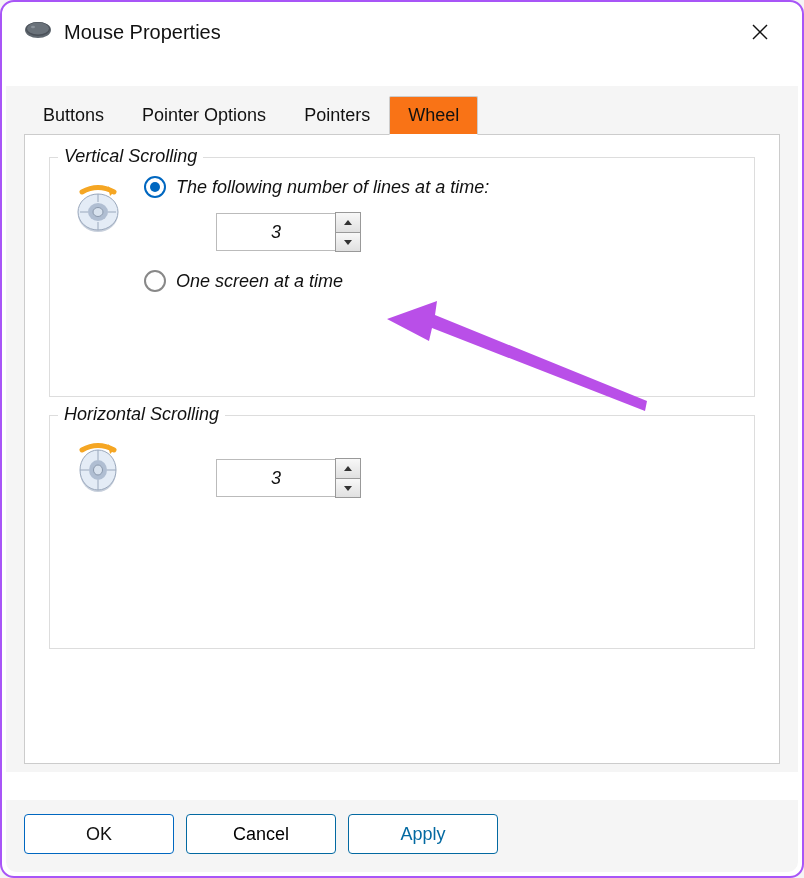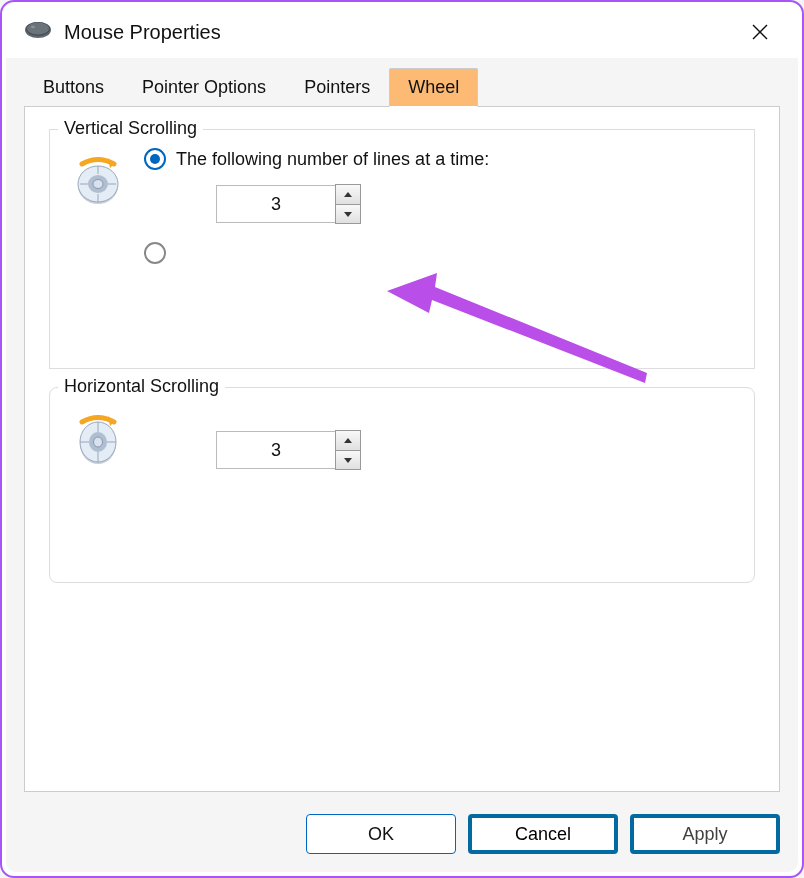--- a/index.html
+++ b/index.html
@@ -23,20 +23,21 @@
       padding: 4px;
     }
     .window {
       width: 100%;
       height: 100%;
       background: #fff;
       border-radius: 10px;
       overflow: hidden;
       display: flex;
       flex-direction: column;
+      gap: 28px;
     }
     .titlebar {
       display: flex;
       align-items: center;
       padding: 8px 16px 8px 18px;
       height: 52px;
       background: #fff;
     }
     .titlebar .mouse-icon {
       margin-right: 12px;
@@ -72,39 +73,40 @@
     .tab {
       padding: 8px 18px 8px 18px;
       font-size: 18px;
       color: #111;
       background: transparent;
       cursor: default;
       border: 1px solid transparent;
       margin-bottom: -1px;
     }
     .tab.active {
-      background: #fdba74;
+      background: #f97316;
       border: 1px solid #ccc;
       border-bottom: 1px solid #fff;
       border-radius: 2px 2px 0 0;
     }
     .tab-panel {
       background: #fff;
       border: 1px solid #ccc;
       flex: 1;
       padding: 22px 24px 24px 24px;
       position: relative;
       z-index: 1;
       margin-bottom: 8px;
     }
     .group {
       border: 1px solid #ddd;
       position: relative;
       padding: 18px 22px 22px 22px;
       margin-bottom: 18px;
+      font-style: italic;
     }
     .group-label {
       position: absolute;
       top: -12px;
       left: 8px;
       background: #fff;
       padding: 0 6px;
       font-size: 18px;
       color: #111;
     }
@@ -196,48 +198,47 @@
     .arrow-down {
       width: 0; height: 0;
       border-left: 4px solid transparent;
       border-right: 4px solid transparent;
       border-top: 5px solid #333;
     }
     .group-vertical {
       height: 240px;
     }
     .group-horizontal {
-      height: 196px;
-      border-radius: 8px;
+      height: 234px;
     }
     .footer {
       display: flex;
-      justify-content: flex-end;
+      justify-content: flex-start;
       gap: 12px;
       padding: 14px 18px 18px 18px;
       background: #f5f5f5;
     }
     .btn {
       width: 150px;
       height: 40px;
       font-size: 18px;
       background: #fff;
-      border: 4px solid #0369a1;
+      border: 1px solid #0369a1;
       border-radius: 4px;
       cursor: default;
       display: flex;
       align-items: center;
       justify-content: center;
     }
     .btn.primary {
       border: 1.5px solid #0067c0;
       color: #111;
     }
     .btn.disabled {
-      color: #404040;
+      color: #0369a1;
     }
     .annotation-arrow {
       position: absolute;
       top: 166px;
       left: 362px;
       pointer-events: none;
       z-index: 10;
     }
   </style>
 </head>
@@ -303,20 +304,21 @@
                       <span class="arrow-up"></span>
                     </div>
                   <div class="spin-btn">
                       <span class="arrow-down"></span>
                     </div>
                 </div>
               </div>
 
               <div class="radio-row">
                 <span class="radio"></span>
+                <span>One screen at a time</span>
               </div>
             </div>
           </div>
         </div>
 
         <div class="group group-horizontal">
           <span class="group-label">Horizontal Scrolling</span>
           <div class="group-content">
             <div class="wheel-icon">
               <svg width="52" height="56" viewBox="0 0 52 56">

